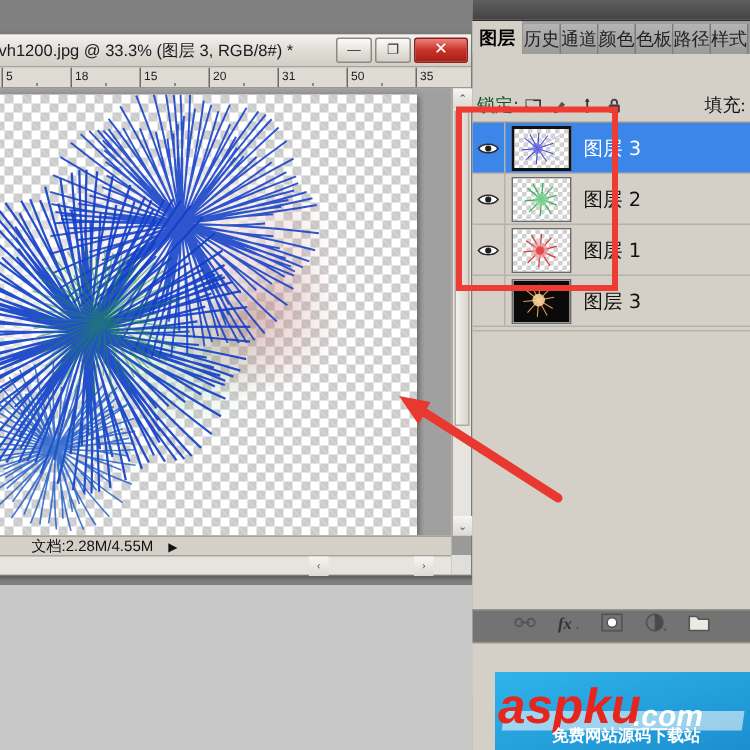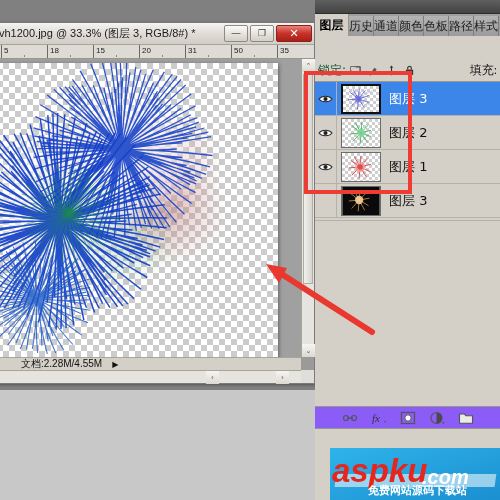--- a/index.html
+++ b/index.html
@@ -201,22 +201,22 @@
     font-family:"DejaVu Sans","Liberation Sans",sans-serif;
   }
   .layer-row.selected .layer-name { color:#ffffff; }
 
   .panel-body-fill {
     position:absolute; left:0; top:220px; right:0; bottom:38px;
     background:#d4d0c8; border-top:1px solid #b6b2aa;
   }
   .panel-footer {
     position:absolute; left:0; bottom:72px; right:0; height:22px;
-    background:#8b5cf6; border-top:1px solid #9a968e;
-    display:flex; align-items:center; justify-content:center; gap:13px;
+    background:#737373; border-top:1px solid #9a968e;
+    display:flex; align-items:flex-start; justify-content:center; gap:13px;font-weight:bold;
   }
   .foot-ico { width:16px; height:16px; display:block; }
   .panel-bottom-fill {
     position:absolute; left:0; bottom:0; right:0; height:72px;
     background:#d4d0c8; border-top:1px solid #9a968e;
   }
 
   
   .anno-layer { position:absolute; left:0; top:0; width:500px; height:500px; pointer-events:none; }
 

